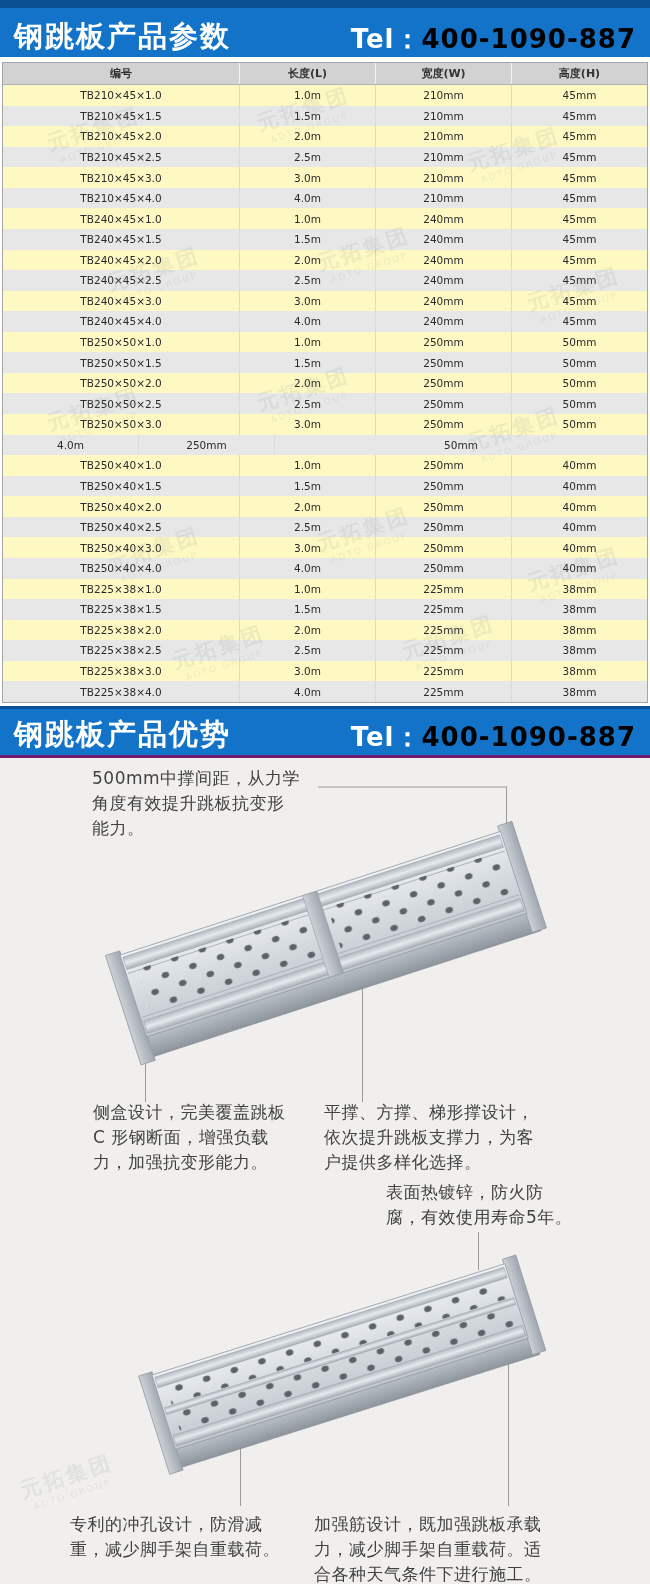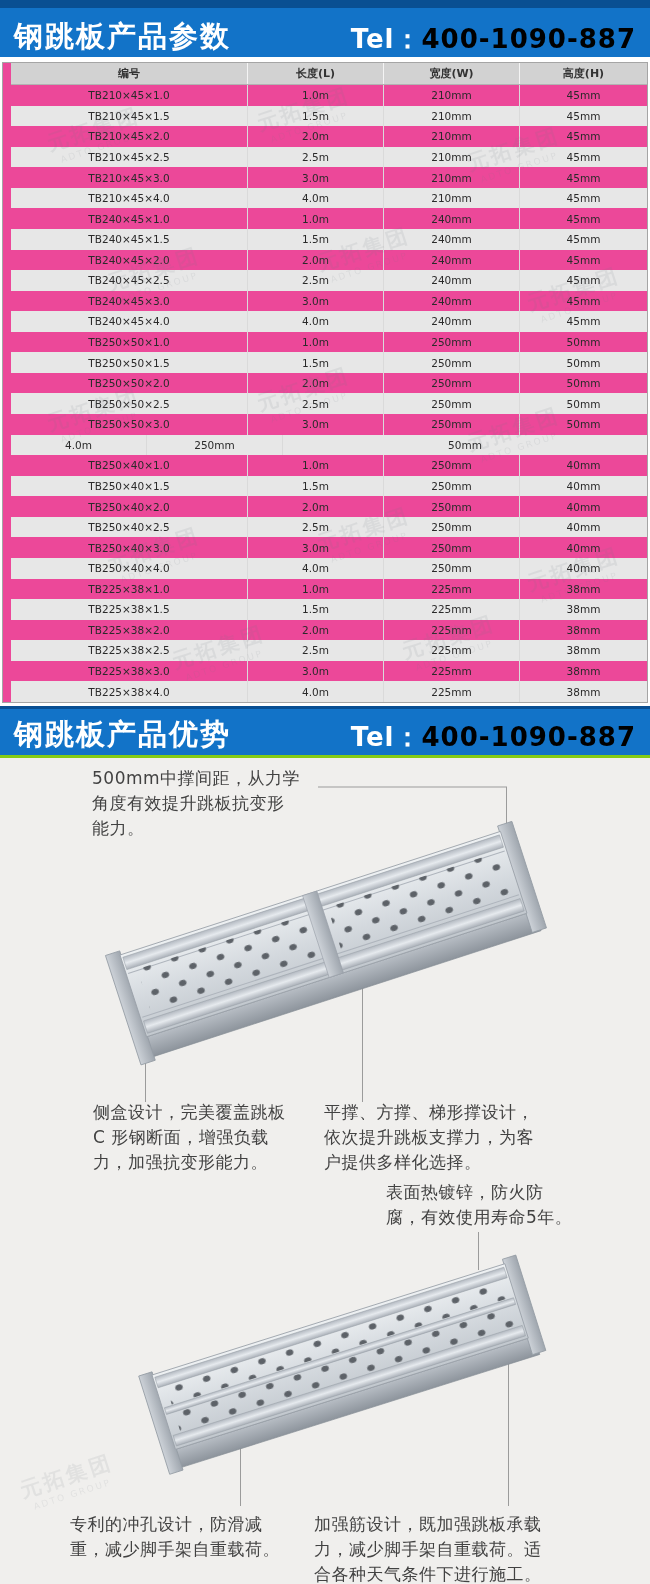--- a/index.html
+++ b/index.html
@@ -3,29 +3,29 @@
 <meta charset="utf-8">
 <style>
   html,body{margin:0;padding:0;background:#fff;}
   .page{position:relative;width:650px;height:1584px;background:#fff;overflow:hidden;
         font-family:"DejaVu Sans","Liberation Sans",sans-serif;}
 
   
   .banner{position:absolute;left:0;width:650px;background:#1273c8;display:flex;
           align-items:flex-end;justify-content:space-between;padding:0 14px;box-sizing:border-box;}
   .banner1{top:0;height:57px;border-top:8px solid #094f92;}
-  .banner2{top:706px;height:52px;border-top:3px solid #094f92;border-bottom:3px solid #84cc16;}
+  .banner2{top:706px;height:52px;border-top:3px solid #094f92;border-bottom:3px solid #701a75;}
   .b-title{color:#ffffff;font-size:29px;font-weight:bold;letter-spacing:2px;}
   .b-tel{font-size:26px;font-weight:bold;color:#ffffff;letter-spacing:1px;white-space:nowrap;}
   .b-tel .num{color:#000000;}
 
   
   .table-wrap{position:absolute;top:62px;left:2px;width:646px;height:641px;
               border:1px solid #a5a5a5;box-sizing:border-box;display:flex;flex-direction:column;
-              background:#ec4899;z-index:1;padding-left:8px;}
+              background:#fef9c3;z-index:1;}
   .thead{display:flex;height:21px;flex:none;background:#d2d2d2;border-bottom:1px solid #b2b2b2;}
   .hcell{font-size:11px;font-weight:bold;color:#333;display:flex;align-items:center;
          justify-content:center;box-sizing:border-box;}
   .hcell:not(:last-child){border-right:1px solid #f4f4f4;}
   .tbody{flex:1;display:flex;flex-direction:column;}
   .trow{flex:1;display:flex;}
   .trow.odd{background:#e7e7e7;}
   .tcell{font-size:10.5px;color:#2a2a2a;display:flex;align-items:center;justify-content:center;
          box-sizing:border-box;}
   .tcell:not(:last-child){border-right:1px solid #dadada;}

